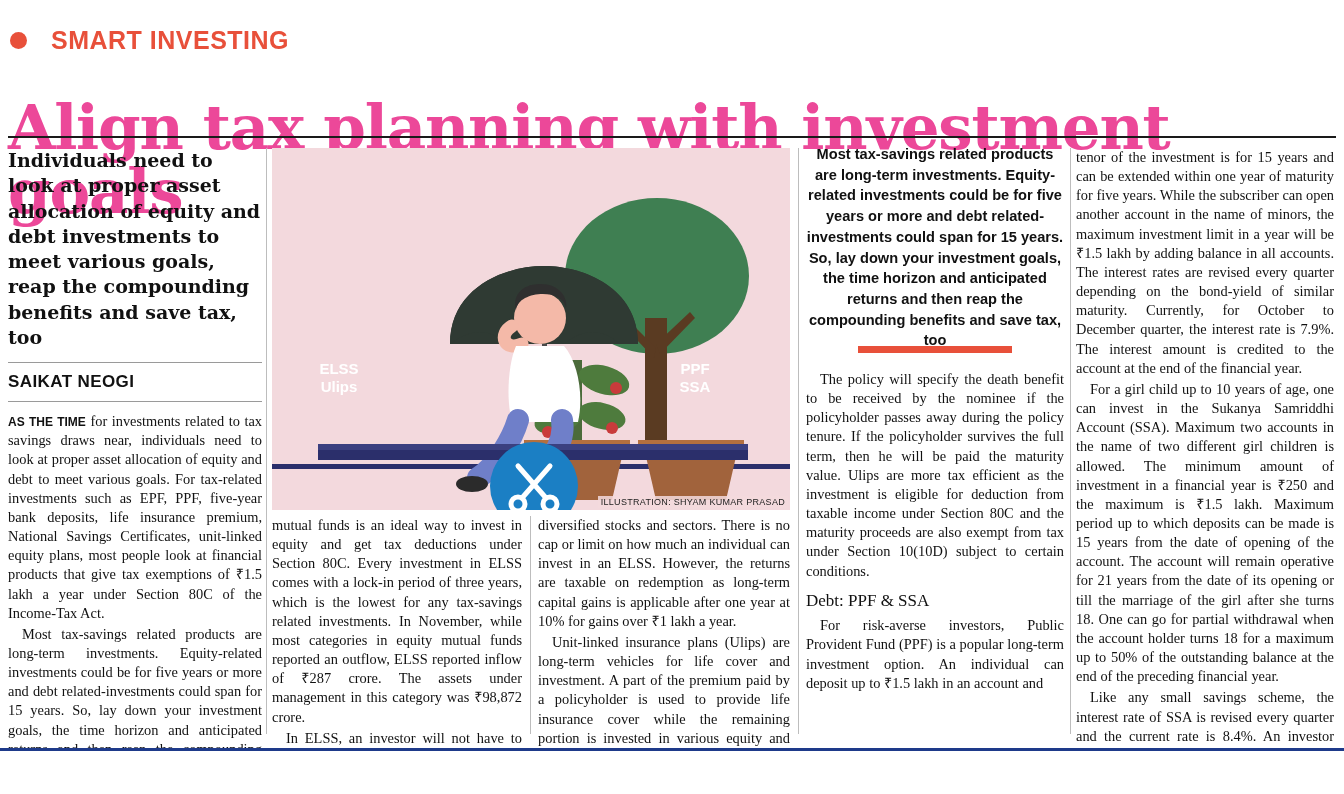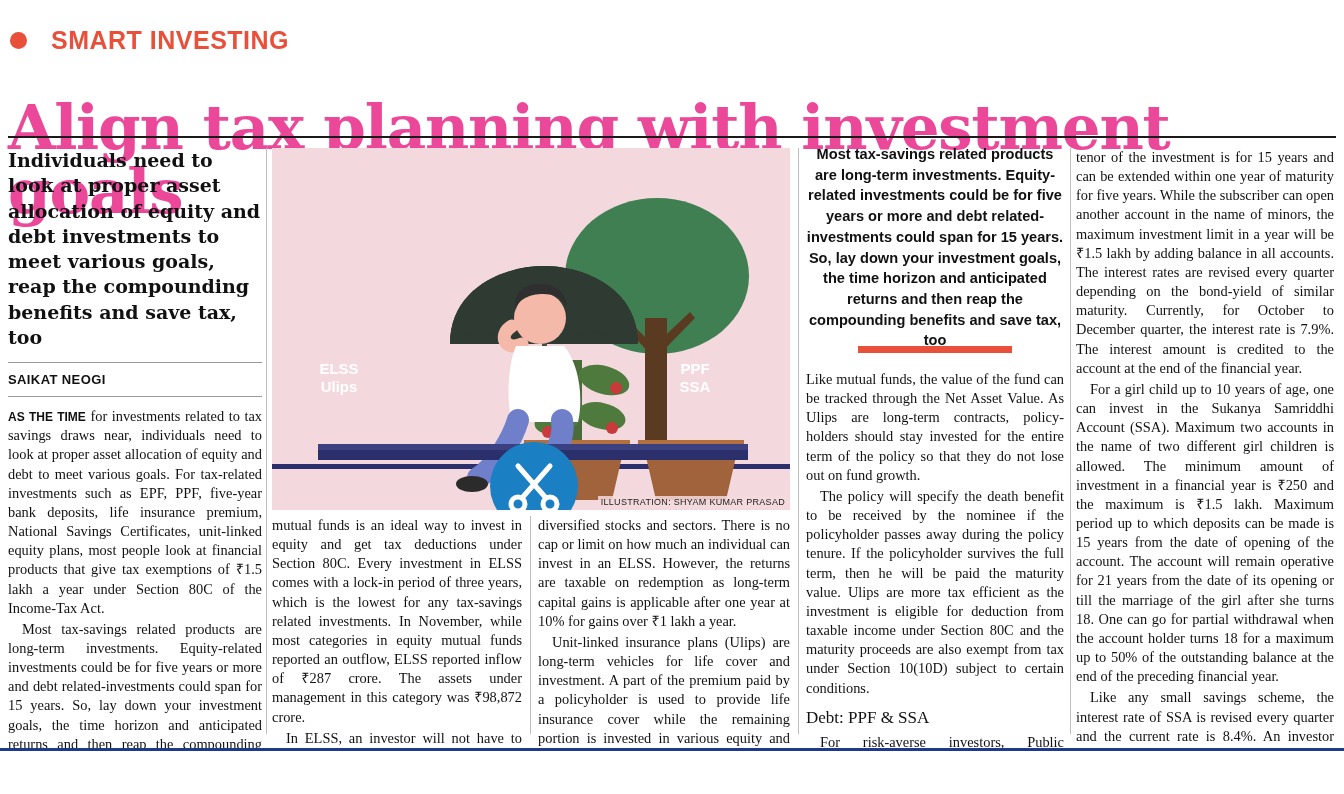--- a/index.html
+++ b/index.html
@@ -84,21 +84,21 @@
   }
   .rule-thin {
     width: 100%;
     height: 1px;
     background: #9a9a9a;
     margin: 12px 0 9px 0;
   }
   .byline {
     font-family: "Liberation Sans", sans-serif;
     font-weight: bold;
-    font-size: 13px;
+    font-size: 17px;
     letter-spacing: 0.4px;
     color: #111;
   }
   .rule-thin2 {
     width: 100%;
     height: 1px;
     background: #9a9a9a;
     margin: 9px 0 10px 0;
   }
 
@@ -342,21 +342,20 @@
       <p class="first">diversified stocks and sectors. There is no cap or limit on how much an individual can invest in an ELSS. However, the returns are taxable on redemption as long-term capital gains is applicable after one year at 10% for gains over ₹1 lakh a year.</p>
       <p>Unit-linked insurance plans (Ulips) are long-term vehicles for life cover and investment. A part of the premium paid by a policyholder is used to provide life insurance cover while the remaining portion is invested in various equity and debt funds depending on the choice of the policyholder.</p>
     </div>
   </div>
 
   <div class="pullquote">Most tax-savings related products are long-term investments. Equity-related investments could be for five years or more and debt related-investments could span for 15 years. So, lay down your investment goals, the time horizon and anticipated returns and then reap the compounding benefits and save tax, too</div>
   <div class="pullquote-rule"></div>
 
   <div class="col4">
     <div class="body-text">
-      <p class="first">Like mutual funds, the value of the fund can be tracked through the Net Asset Value. As Ulips are long-term contracts, policy-holders should stay invested for the entire term of the policy so that they do not lose out on fund growth.</p>
       <p>The policy will specify the death benefit to be received by the nominee if the policyholder passes away during the policy tenure. If the policyholder survives the full term, then he will be paid the maturity value. Ulips are more tax efficient as the investment is eligible for deduction from taxable income under Section 80C and the maturity proceeds are also exempt from tax under Section 10(10D) subject to certain conditions.</p>
       <div class="subhead">Debt: PPF &amp; SSA</div>
       <p>For risk-averse investors, Public Provident Fund (PPF) is a popular long-term investment option. An individual can deposit up to ₹1.5 lakh in an account and</p>
     </div>
   </div>
 
   <div class="col5">
     <div class="body-text">
       <p class="first">tenor of the investment is for 15 years and can be extended within one year of maturity for five years. While the subscriber can open another account in the name of minors, the maximum investment limit in a year will be ₹1.5 lakh by adding balance in all accounts. The interest rates are revised every quarter depending on the bond-yield of similar maturity. Currently, for October to December quarter, the interest rate is 7.9%. The interest amount is credited to the account at the end of the financial year.</p>
       <p>For a girl child up to 10 years of age, one can invest in the Sukanya Samriddhi Account (SSA). Maximum two accounts in the name of two different girl children is allowed. The minimum amount of investment in a financial year is ₹250 and the maximum is ₹1.5 lakh. Maximum period up to which deposits can be made is 15 years from the date of opening of the account. The account will remain operative for 21 years from the date of its opening or till the marriage of the girl after she turns 18. One can go for partial withdrawal when the account holder turns 18 for a maximum up to 50% of the outstanding balance at the end of the preceding financial year.</p>

